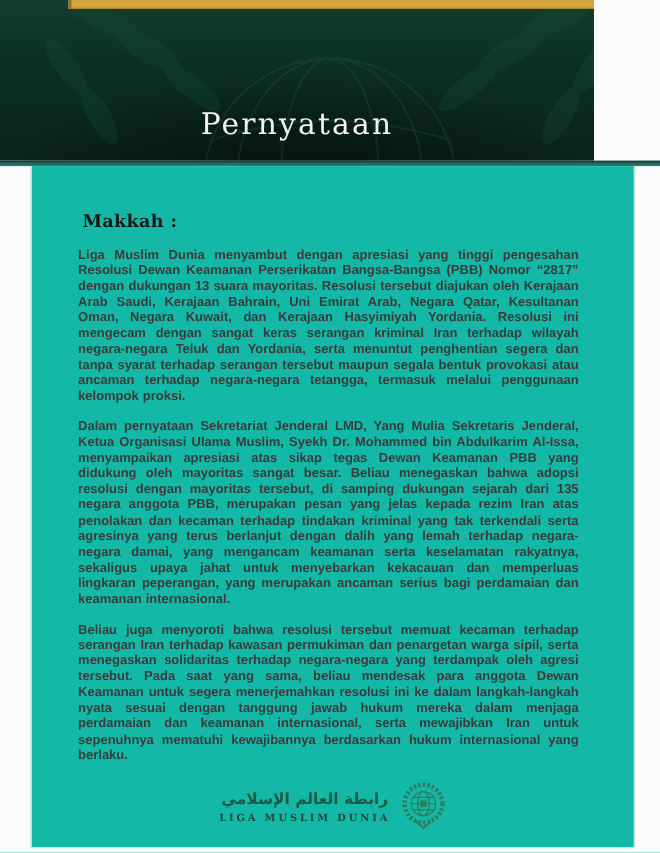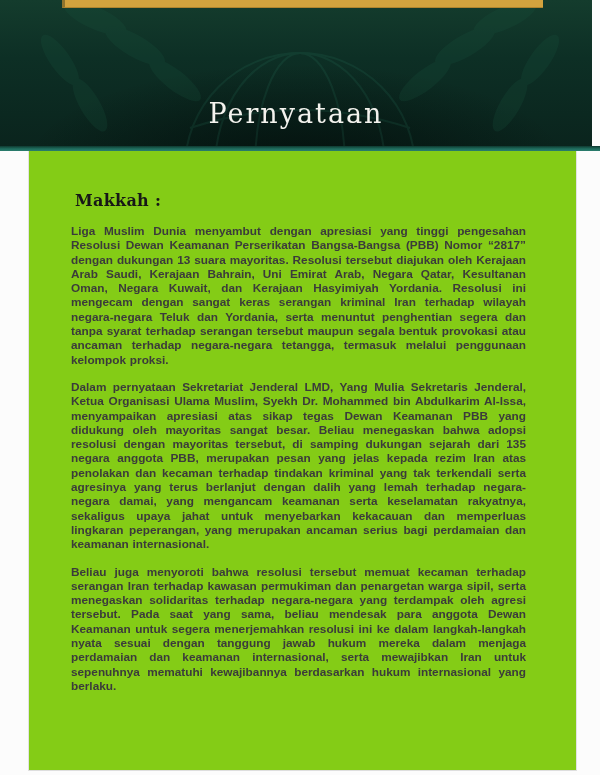--- a/index.html
+++ b/index.html
@@ -6,21 +6,21 @@
   html,body { width:600px; }
   body { font-family:"Liberation Sans", sans-serif; background:#f6f6f4; }
 
   .page {
     position:relative; width:600px; height:775px;
     background:#fcfcfc; overflow:hidden;
   }
 
   
   .header {
-    position:absolute; top:0; left:0; width:592px; height:146px;
+    position:absolute; top:0; left:0; width:540px; height:146px;
     background:
       radial-gradient(ellipse 420px 160px at 50% 115%, rgba(2,10,8,.72), rgba(2,10,8,0) 65%),
       linear-gradient(180deg, #143c2d 0%, #0d2f25 40%, #0a241d 100%);
     overflow:hidden;
   }
   .watermark { position:absolute; top:0; left:0; }
   .gold-bar {
     position:absolute; top:0; left:62px; width:481px; height:8px;
     background:#d3a33e; border-bottom:1px solid #b0842e;
     border-left:3px solid #8f742d;
@@ -32,21 +32,21 @@
     font-size:27px; font-weight:400; letter-spacing:2px;
   }
   .teal-divider {
     position:absolute; top:146px; left:0; width:600px; height:5px;
     background:linear-gradient(180deg,#0f382f 0%, #1e6b5c 55%, #2b7e6e 100%);
   }
 
   
   .body-card {
     position:absolute; top:151px; left:28px; width:549px; height:620px;
-    background:#84cc16;
+    background:#14b8a6;
     border-left:1px solid #e2e2e2; border-right:1px solid #e2e2e2;
     border-bottom:1px solid #dedede;
     padding:40px 50px 0 42px;
   }
   .dateline {
     font-family:"DejaVu Serif","Liberation Serif",serif;
     font-size:16px; font-weight:700; color:#171717;
     margin:0 0 14px 4px; letter-spacing:.3px;
   }
   .statement-paragraph {
@@ -109,15 +109,36 @@
     <h1 class="header-title">Pernyataan</h1>
   </header>
   <div class="teal-divider"></div>
 
   <main class="body-card">
     <h2 class="dateline">Makkah :</h2>
     <p class="statement-paragraph">Liga Muslim Dunia menyambut dengan apresiasi yang tinggi pengesahan Resolusi Dewan Keamanan Perserikatan Bangsa-Bangsa (PBB) Nomor “2817” dengan dukungan 13 suara mayoritas. Resolusi tersebut diajukan oleh Kerajaan Arab Saudi, Kerajaan Bahrain, Uni Emirat Arab, Negara Qatar, Kesultanan Oman, Negara Kuwait, dan Kerajaan Hasyimiyah Yordania. Resolusi ini mengecam dengan sangat keras serangan kriminal Iran terhadap wilayah negara-negara Teluk dan Yordania, serta menuntut penghentian segera dan tanpa syarat terhadap serangan tersebut maupun segala bentuk provokasi atau ancaman terhadap negara-negara tetangga, termasuk melalui penggunaan kelompok proksi.</p>
     <p class="statement-paragraph">Dalam pernyataan Sekretariat Jenderal LMD, Yang Mulia Sekretaris Jenderal, Ketua Organisasi Ulama Muslim, Syekh Dr. Mohammed bin Abdulkarim Al-Issa, menyampaikan apresiasi atas sikap tegas Dewan Keamanan PBB yang didukung oleh mayoritas sangat besar. Beliau menegaskan bahwa adopsi resolusi dengan mayoritas tersebut, di samping dukungan sejarah dari 135 negara anggota PBB, merupakan pesan yang jelas kepada rezim Iran atas penolakan dan kecaman terhadap tindakan kriminal yang tak terkendali serta agresinya yang terus berlanjut dengan dalih yang lemah terhadap negara-negara damai, yang mengancam keamanan serta keselamatan rakyatnya, sekaligus upaya jahat untuk menyebarkan kekacauan dan memperluas lingkaran peperangan, yang merupakan ancaman serius bagi perdamaian dan keamanan internasional.</p>
     <p class="statement-paragraph">Beliau juga menyoroti bahwa resolusi tersebut memuat kecaman terhadap serangan Iran terhadap kawasan permukiman dan penargetan warga sipil, serta menegaskan solidaritas terhadap negara-negara yang terdampak oleh agresi tersebut. Pada saat yang sama, beliau mendesak para anggota Dewan Keamanan untuk segera menerjemahkan resolusi ini ke dalam langkah-langkah nyata sesuai dengan tanggung jawab hukum mereka dalam menjaga perdamaian dan keamanan internasional, serta mewajibkan Iran untuk sepenuhnya mematuhi kewajibannya berdasarkan hukum internasional yang berlaku.</p>
 
+    <footer class="logo-footer">
+      <div class="logo-textcol">
+        <div class="logo-arabic">رابطة العالم الإسلامي</div>
+        <div class="logo-latin">LIGA MUSLIM DUNIA</div>
+      </div>
+      <svg width="42" height="47" viewBox="0 0 44 48">
+
+        <circle cx="22" cy="22" r="18" fill="none" stroke="#2e7d5f" stroke-width="4.2" stroke-dasharray="2.3 2.1"></circle>
+
+        <path d="M15 39 L22 45 L29 39" fill="none" stroke="#2e7d5f" stroke-width="2"></path>
+
+        <g fill="none" stroke="#2e7d5f" stroke-width="1.2">
+          <circle cx="22" cy="22" r="11.5"></circle>
+          <ellipse cx="22" cy="22" rx="5.5" ry="11.5"></ellipse>
+          <line x1="12.2" y1="16" x2="31.8" y2="16"></line>
+          <line x1="10.5" y1="22" x2="33.5" y2="22"></line>
+          <line x1="12.2" y1="28" x2="31.8" y2="28"></line>
+        </g>
+        <rect x="19" y="19" width="6" height="6" fill="#2e7d5f"></rect>
+      </svg>
+    </footer>
   </main>
 
 </div>
 
 </body></html>

